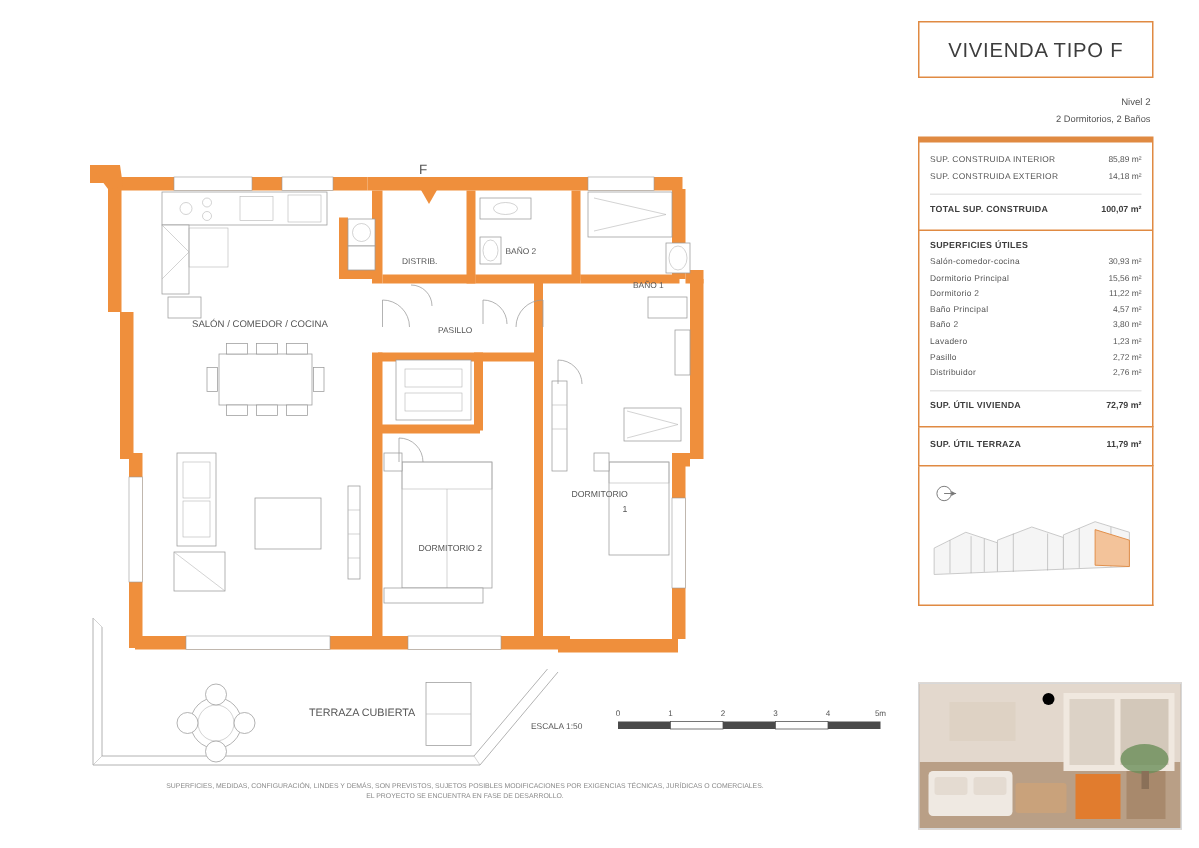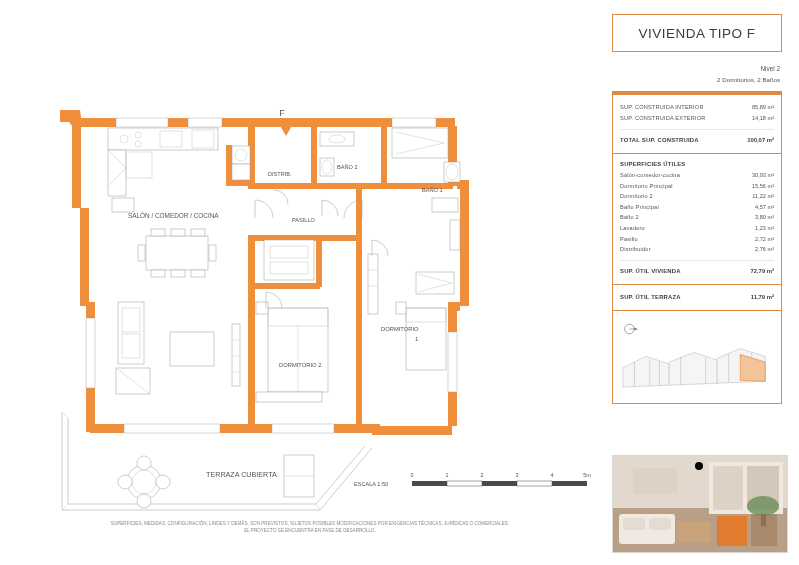--- a/index.html
+++ b/index.html
@@ -1,20 +1,20 @@
 <!DOCTYPE html>
 <html><head>
 <meta charset="utf-8">
 <style>
   html,body{margin:0;padding:0;background:#ffffff;}
   body{width:799px;height:565px;position:relative;overflow:hidden;font-family:"Liberation Sans",sans-serif;color:#4a4a4a;}
   .page{position:absolute;inset:0;}
 
   
-  .panel{position:absolute;left:612px;top:14px;width:170px;}
+  .panel{position:absolute;left:612px;top:14px;width:157px;}
   .title-box{border:1px solid #e08a42;height:36px;display:flex;align-items:center;justify-content:center;}
   .title-box span{font-size:13.5px;letter-spacing:.5px;color:#3d3d3d;}
   .level{margin-top:12px;text-align:right;font-size:6.2px;color:#555;line-height:1.7;padding-right:2px;}
   .level .lvl{font-size:6.4px;}
   .sep-bar{height:3px;background:#e08a42;margin:6px 0 0 0;width:100%;}
   .block{border:1px solid #e08a42;border-top:none;padding:7px 7px 7px 7px;}
   .block.first{border-top:1px solid #e08a42;}
   .row{display:flex;justify-content:space-between;font-size:5.6px;line-height:1.9;color:#555;}
   .row .lab{letter-spacing:.2px;}
   .row .val{white-space:nowrap;}

